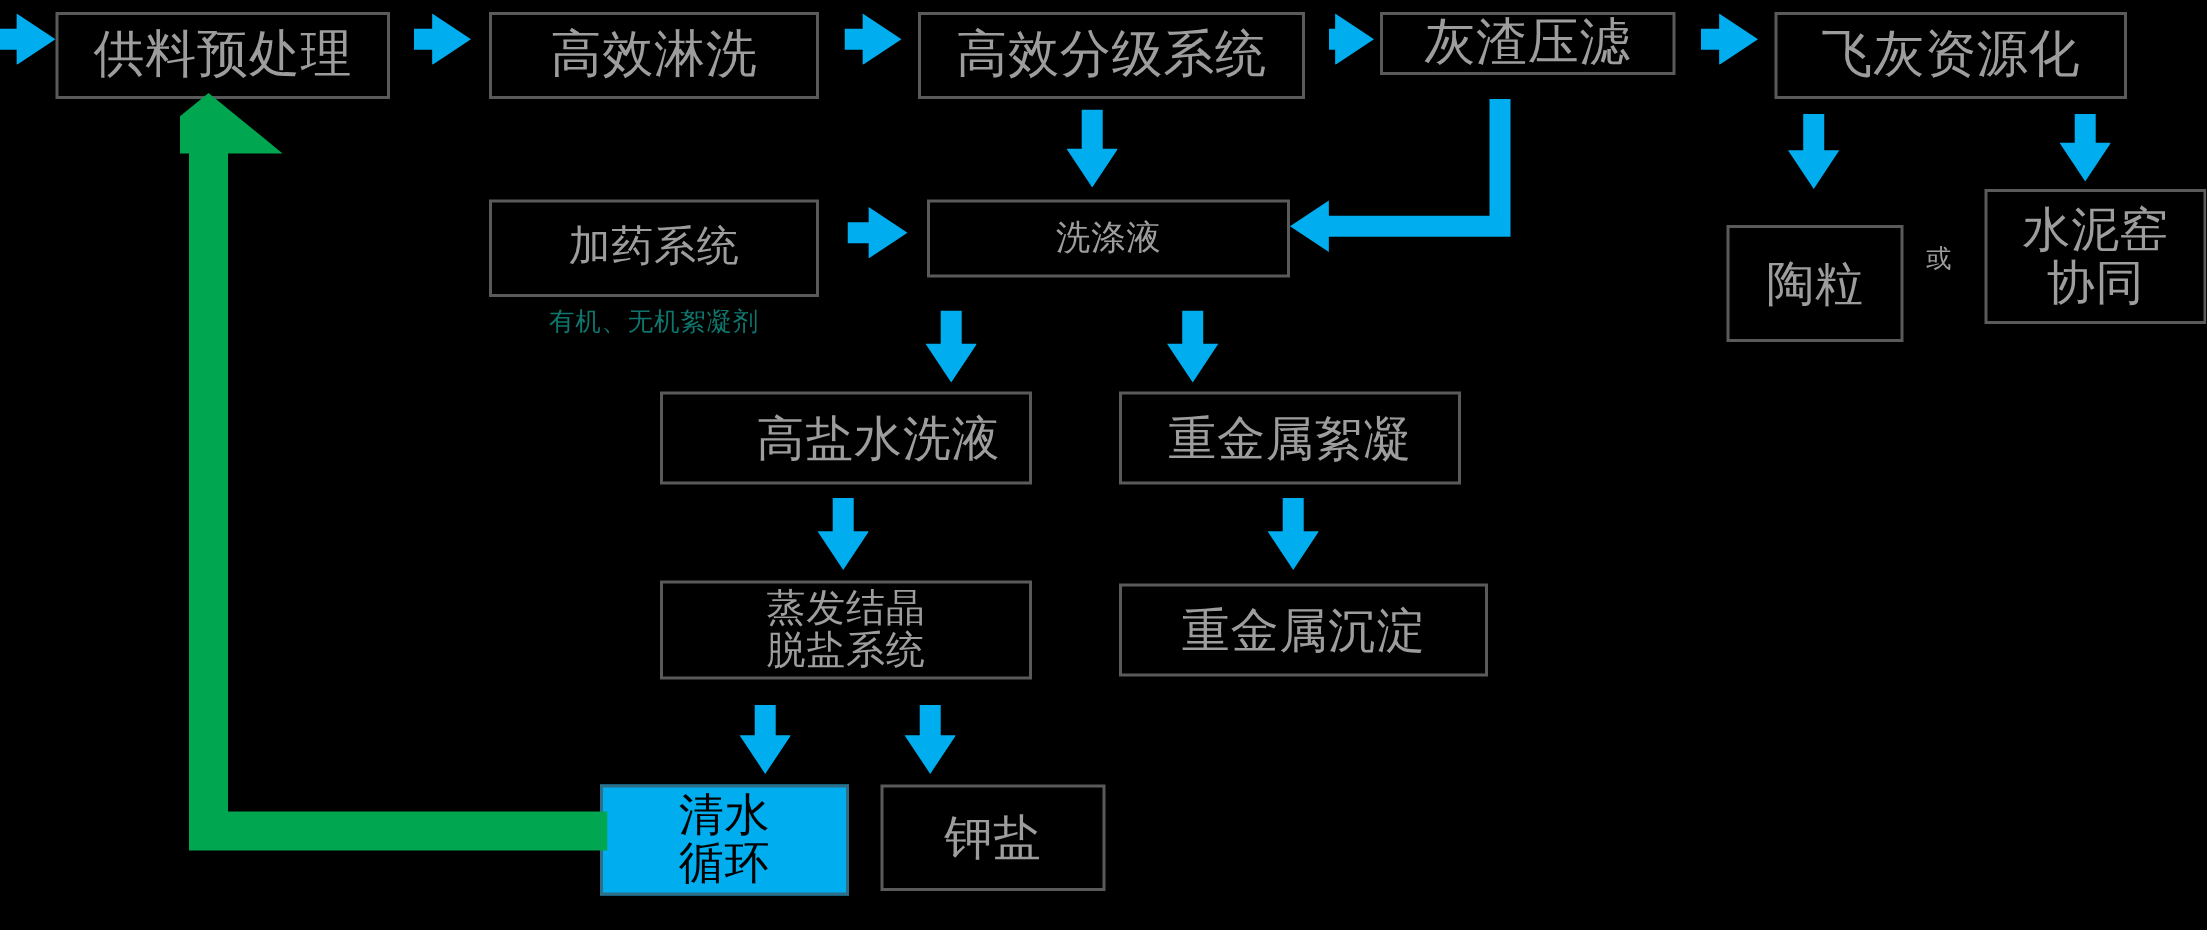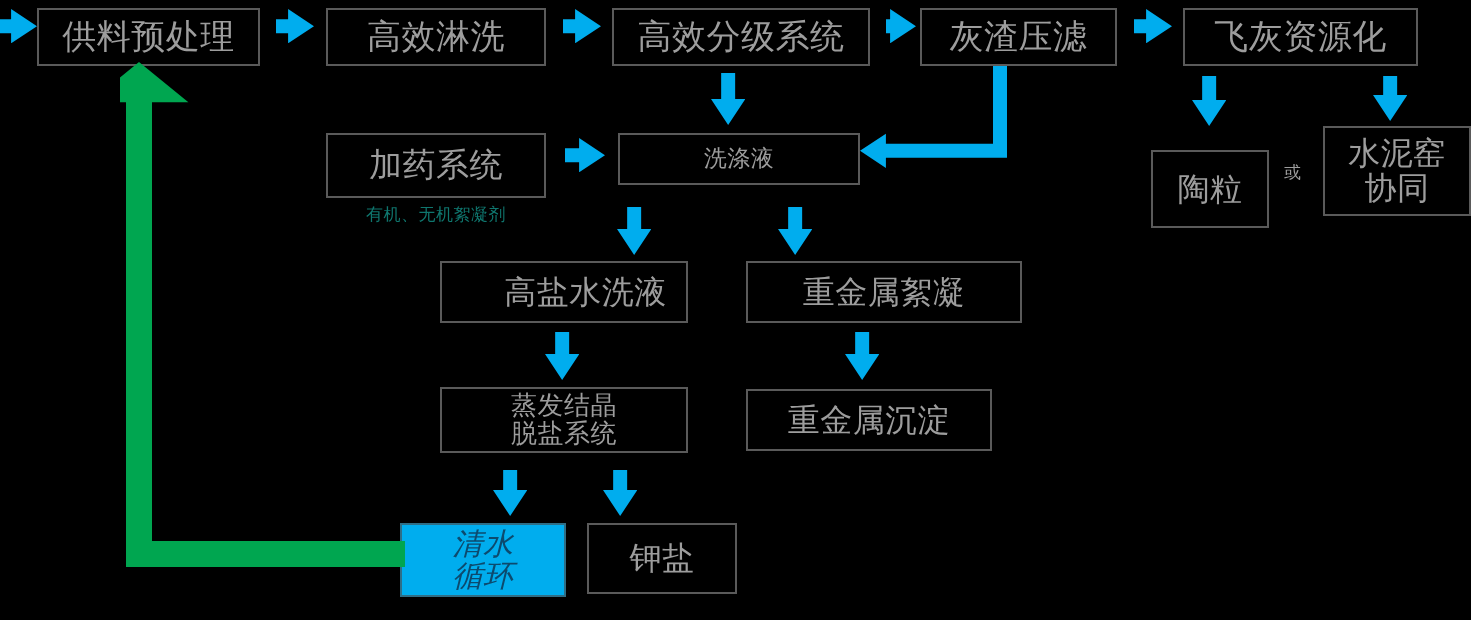--- a/index.html
+++ b/index.html
@@ -24,22 +24,21 @@
     align-items: center;
     justify-content: center;
     text-align: center;
     line-height: 1.08;
     white-space: pre-line;
     letter-spacing: 0.5px;
   }
   .node.filled {
     background: #00ADEE;
     border-color: #2f6e86;
-    color: #0c4a6e;
-    font-style: italic;
+    color: #000000;
   }
   .caption {
     position: absolute;
     color: #0f766e;
     font-size: 17px;
     letter-spacing: 0.5px;
     white-space: nowrap;
     text-align: center;
   }
   .or-label {
@@ -58,29 +57,29 @@
   .green-path svg { display: block; }
 </style>
 </head>
 <body>
 
 <div id="canvas">
 
 <div class="node" style="left: 37px; top: 8px; width: 223px; height: 58px; font-size: 34px;">供料预处理</div>
     <div class="node" style="left: 326px; top: 8px; width: 220px; height: 58px; font-size: 34px;">高效淋洗</div>
     <div class="node" style="left: 612px; top: 8px; width: 258px; height: 58px; font-size: 34px;">高效分级系统</div>
-    <div class="node" style="left: 920px; top: 8px; width: 197px; height: 58px; font-size: 34px;">灰渣压滤</div>
+    <div class="node" style="left: 920px; top: 8px; width: 197px; height: 42px; font-size: 34px;">灰渣压滤</div>
     <div class="node" style="left: 1183px; top: 8px; width: 235px; height: 58px; font-size: 34px;">飞灰资源化</div>
     <div class="node" style="left: 1151px; top: 150px; width: 118px; height: 78px; font-size: 32px;">陶粒</div>
     <div class="node" style="left: 1323px; top: 126px; width: 148px; height: 90px; font-size: 32px;">水泥窑
 协同</div>
-    <div class="node" style="left: 326px; top: 133px; width: 220px; height: 65px; font-size: 33px;">加药系统</div>
+    <div class="node" style="left: 326px; top: 133px; width: 220px; height: 65px; font-size: 28px;">加药系统</div>
     <div class="node" style="left: 618px; top: 133px; width: 242px; height: 52px; font-size: 23px;">洗涤液</div>
     <div class="node" style="left: 440px; top: 261px; width: 248px; height: 62px; font-size: 32px; padding-left: 43px;">高盐水洗液</div>
-    <div class="node" style="left: 746px; top: 261px; width: 276px; height: 62px; font-size: 32px;">重金属絮凝</div>
+    <div class="node" style="left: 746px; top: 261px; width: 228px; height: 62px; font-size: 32px;">重金属絮凝</div>
     <div class="node" style="left: 440px; top: 387px; width: 248px; height: 66px; font-size: 26px;">蒸发结晶
 脱盐系统</div>
     <div class="node" style="left: 746px; top: 389px; width: 246px; height: 62px; font-size: 32px;">重金属沉淀</div>
     <div class="node filled" style="left: 400px; top: 523px; width: 166px; height: 74px; font-size: 30px;">清水
 循环</div>
     <div class="node" style="left: 587px; top: 523px; width: 150px; height: 71px; font-size: 32px;">钾盐</div>
     <div class="caption" style="left: 345px; top: 203px; width: 182px;">有机、无机絮凝剂</div>
     <div class="or-label" style="left: 1284px; top: 161px;">或</div>
     <div class="arrow" style="left: 0px; top: 8.85px;">
       <svg width="37" height="34.300000000000004" viewBox="0 0 37 34.300000000000004">

